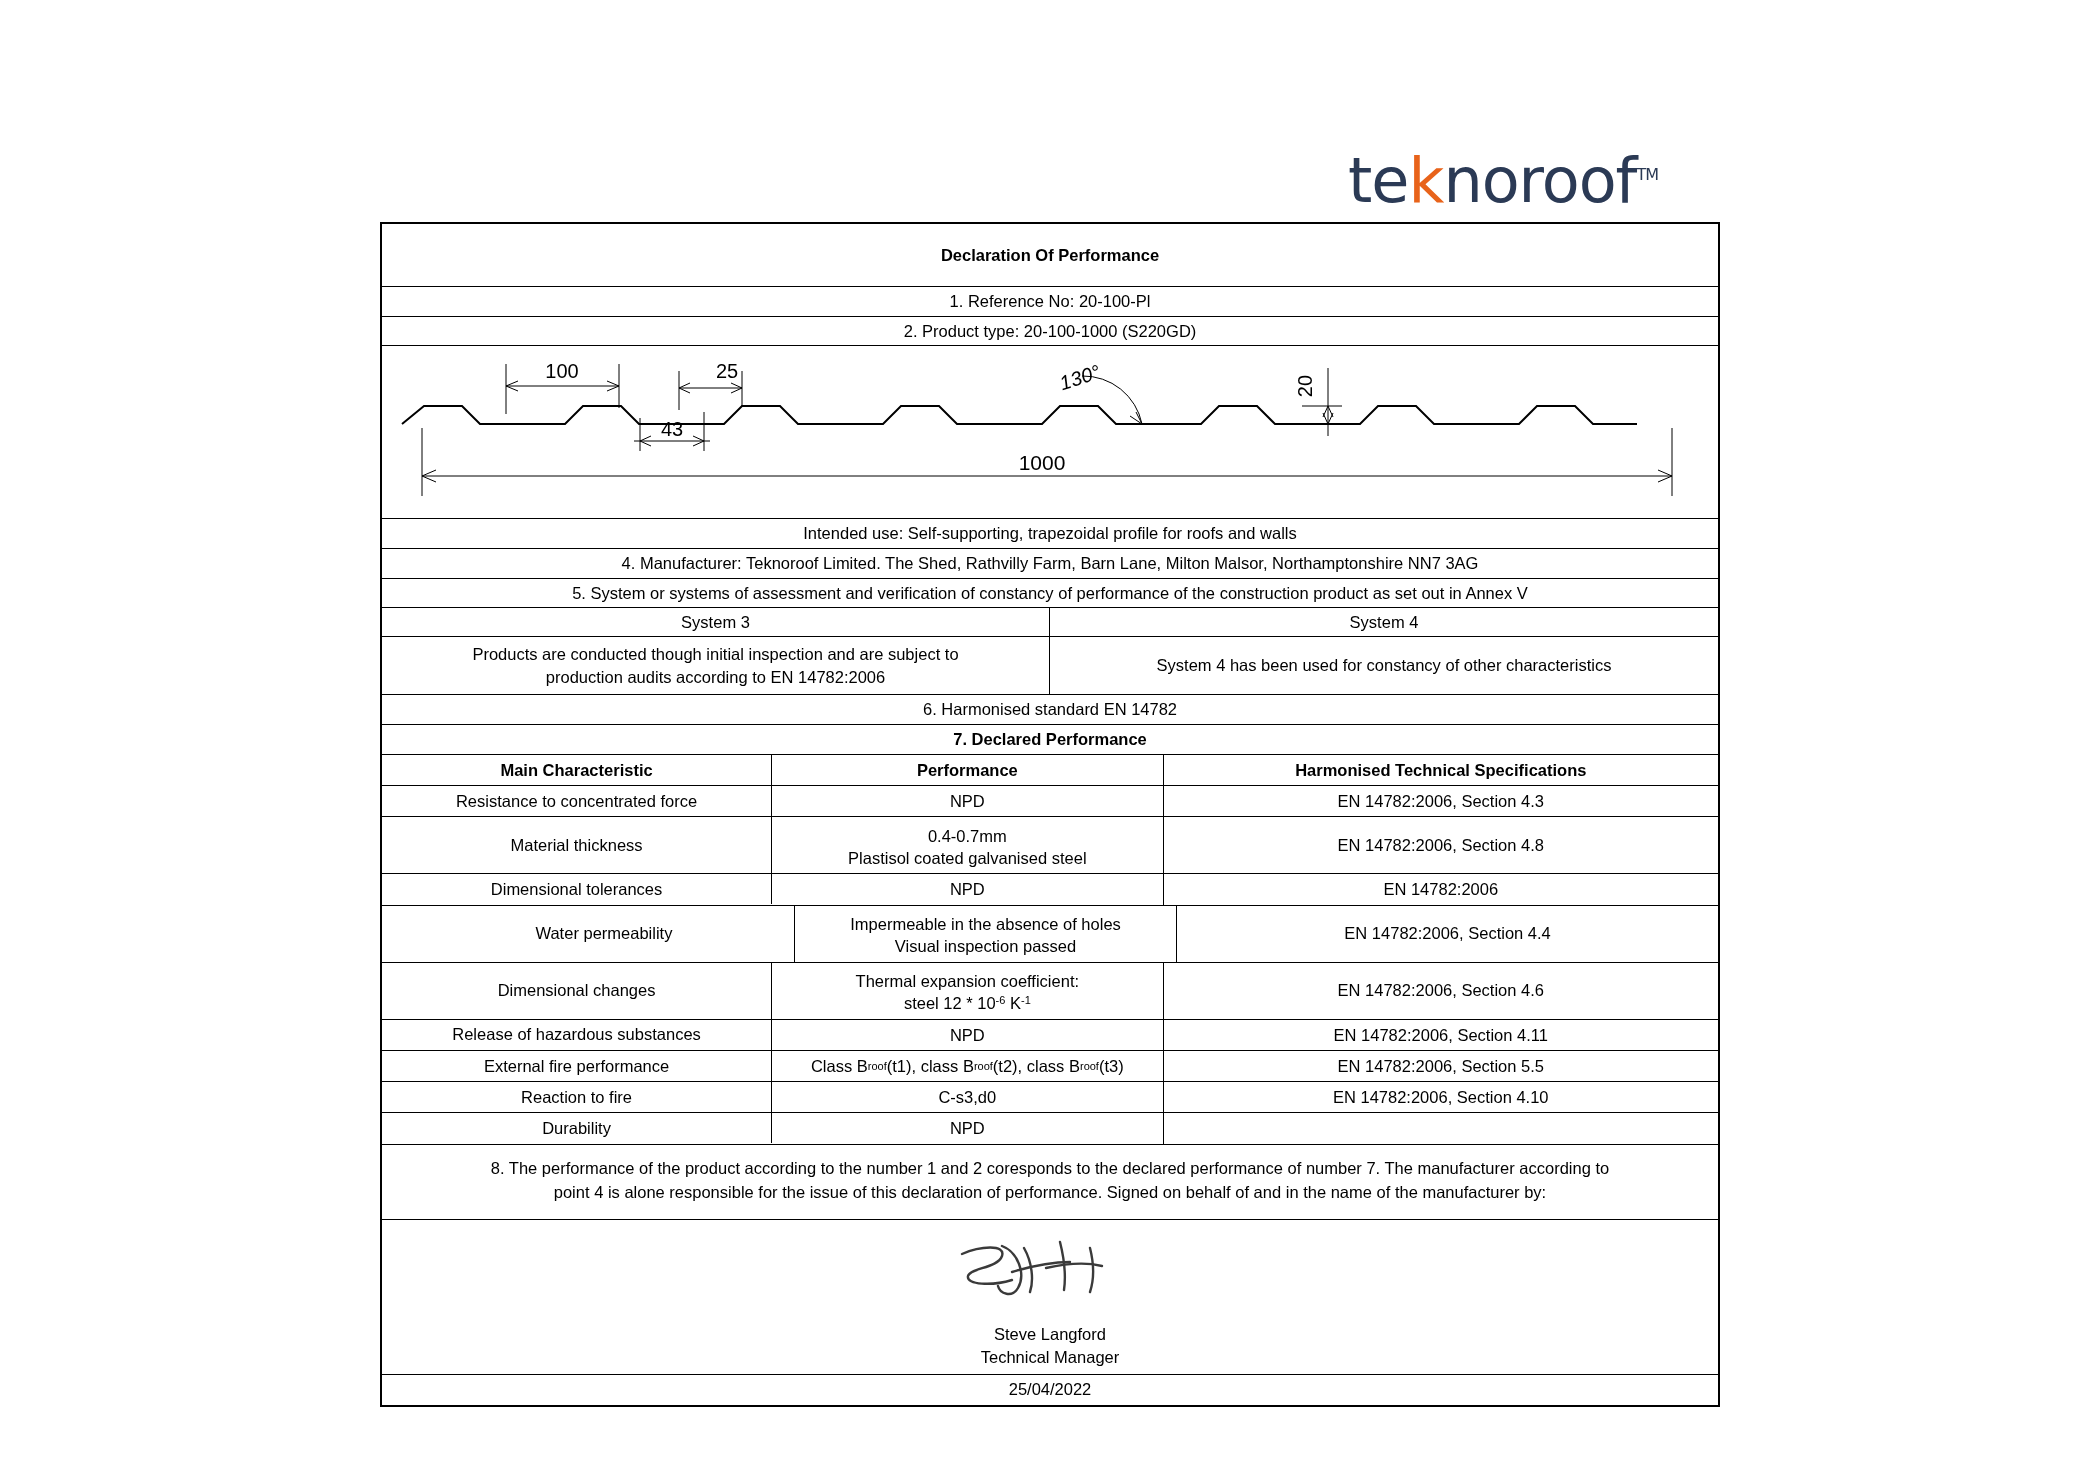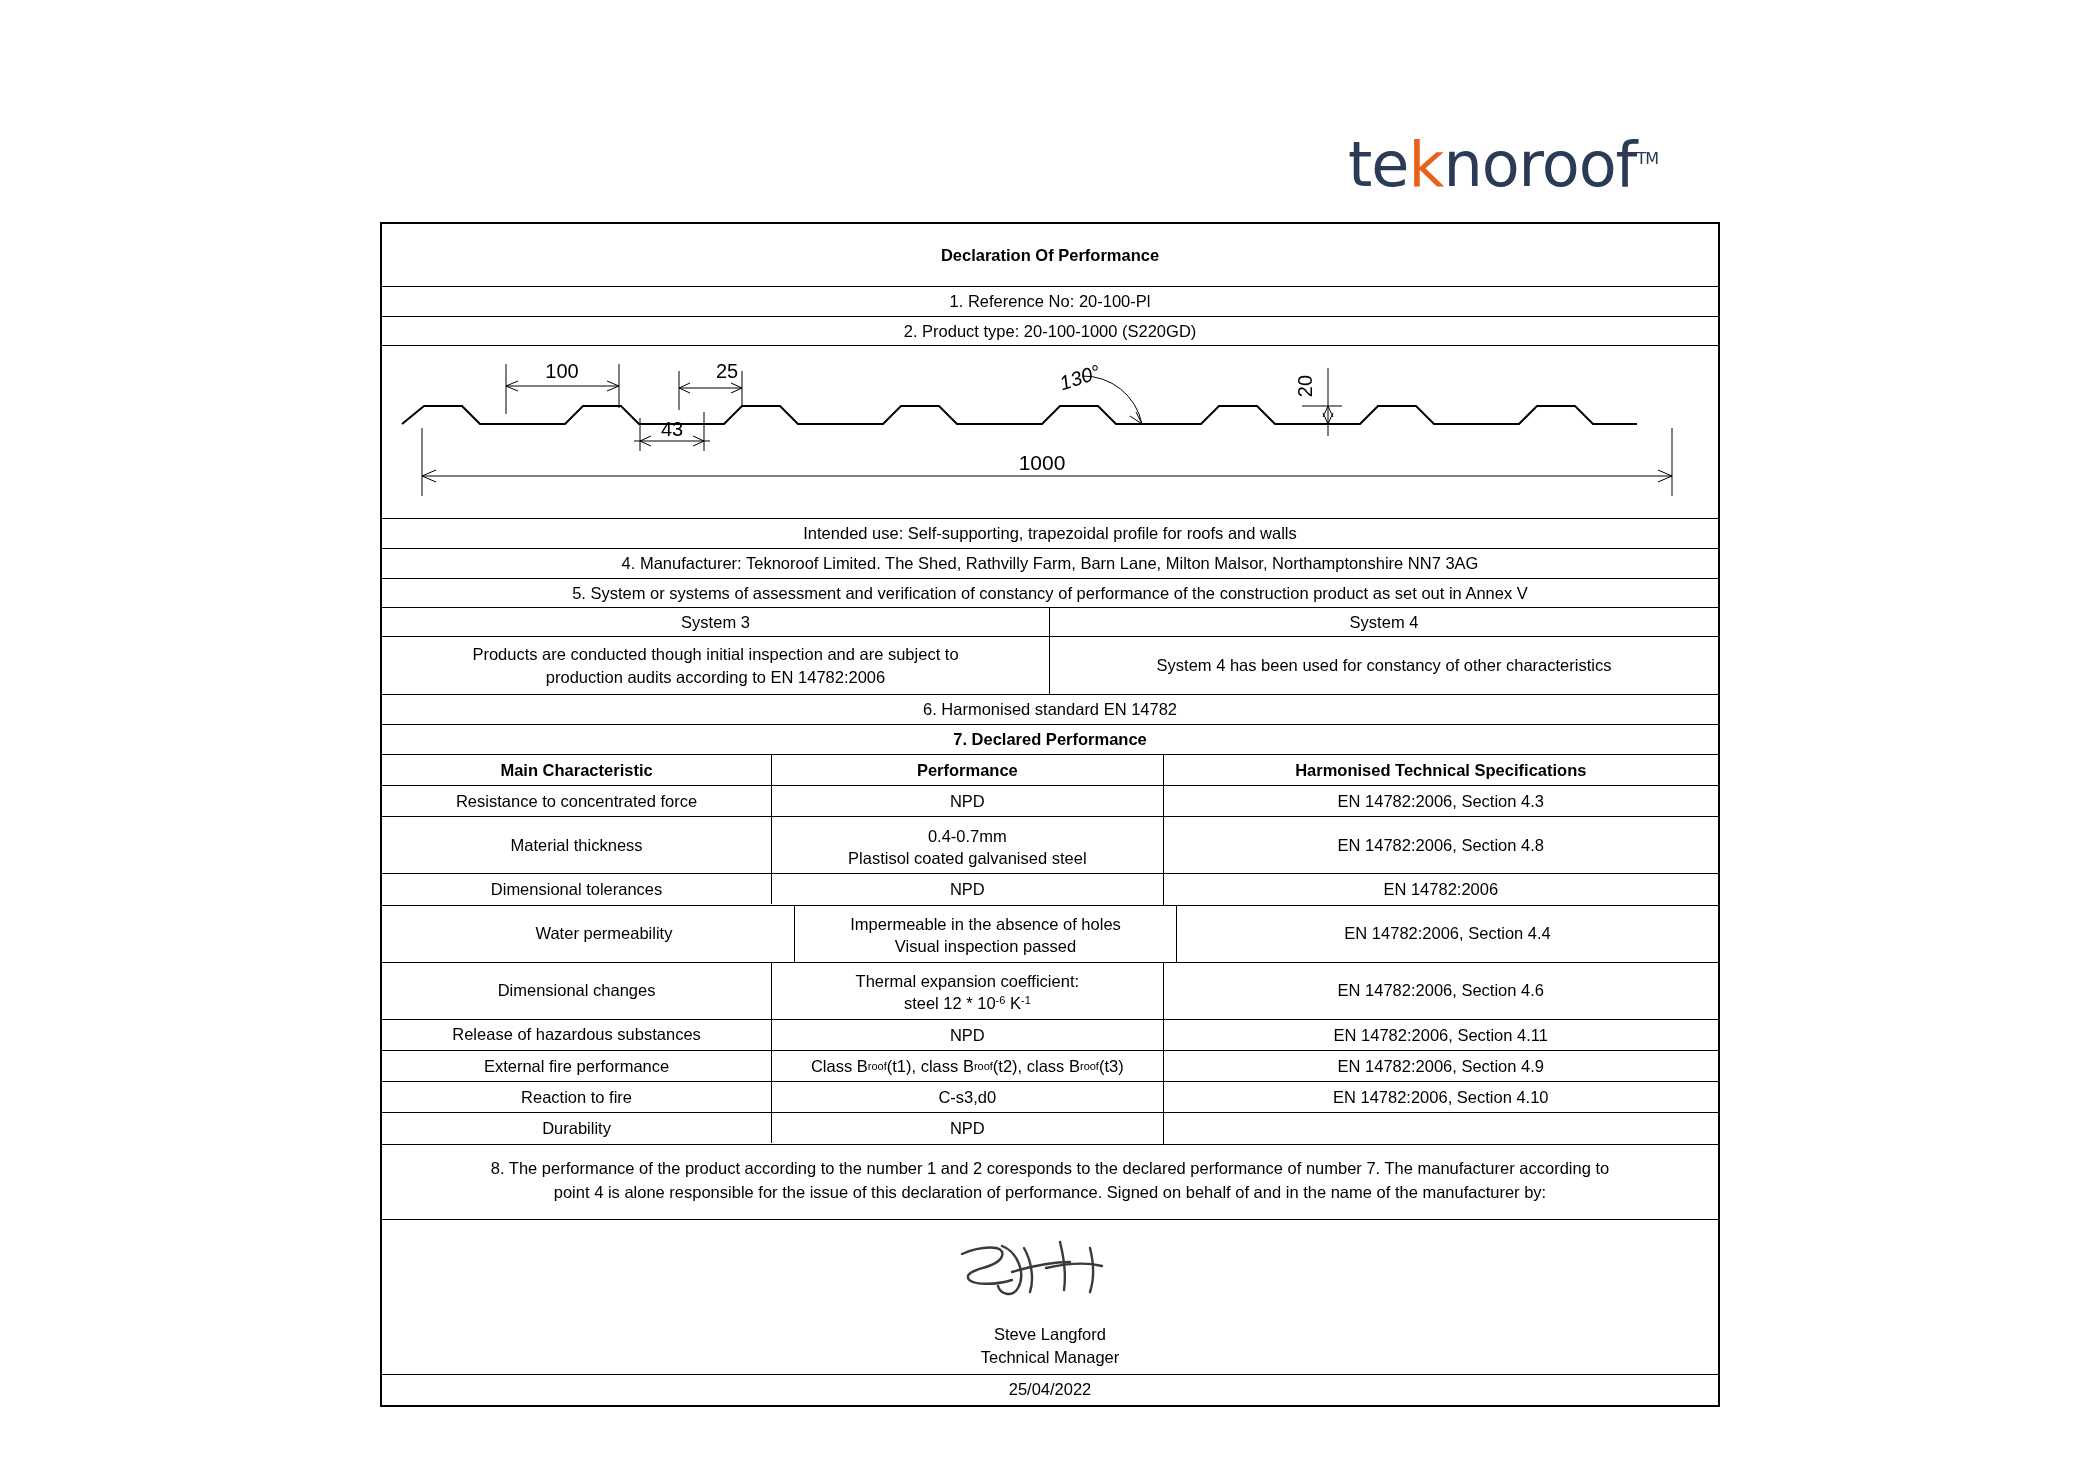--- a/index.html
+++ b/index.html
@@ -19,21 +19,21 @@
     position: absolute;
     left: 0; top: 0;
     width: 2100px;
     height: 1484px;
     background: #ffffff;
   }
   
   .logo {
     position: absolute;
     left: 1348px;
-    top: 128px;
+    top: 144px;
     width: 400px;
     height: 72px;
     font-family: "DejaVu Sans", sans-serif;
     font-size: 62px;
     letter-spacing: -1px;
     color: #2b3a55;
     white-space: nowrap;
   }
   .logo .k-orange { color: #e8631a; }
   .logo .tm {
@@ -307,21 +307,21 @@
 
     <div class="row perf bb">
       <div class="cell c1 br" style="height:30px;">Release of hazardous substances</div>
       <div class="cell c2 br">NPD</div>
       <div class="cell c3">EN 14782:2006, Section 4.11</div>
     </div>
 
     <div class="row perf bb">
       <div class="cell c1 br" style="height:30px;">External fire performance</div>
       <div class="cell c2 br">Class B<sub>roof</sub> (t1), class B<sub>roof</sub> (t2), class B<sub>roof</sub> (t3)</div>
-      <div class="cell c3">EN 14782:2006, Section 4.9</div>
+      <div class="cell c3">EN 14782:2006, Section 5.5</div>
     </div>
 
     <div class="row perf bb">
       <div class="cell c1 br" style="height:30px;">Reaction to fire</div>
       <div class="cell c2 br">C-s3,d0</div>
       <div class="cell c3">EN 14782:2006, Section 4.10</div>
     </div>
 
     <div class="row perf bb">
       <div class="cell c1 br" style="height:30px;">Durability</div>

